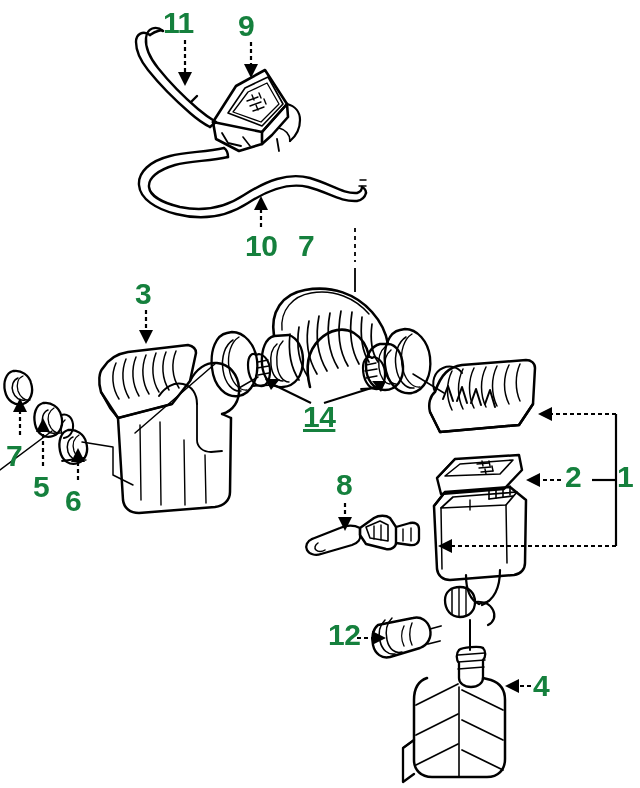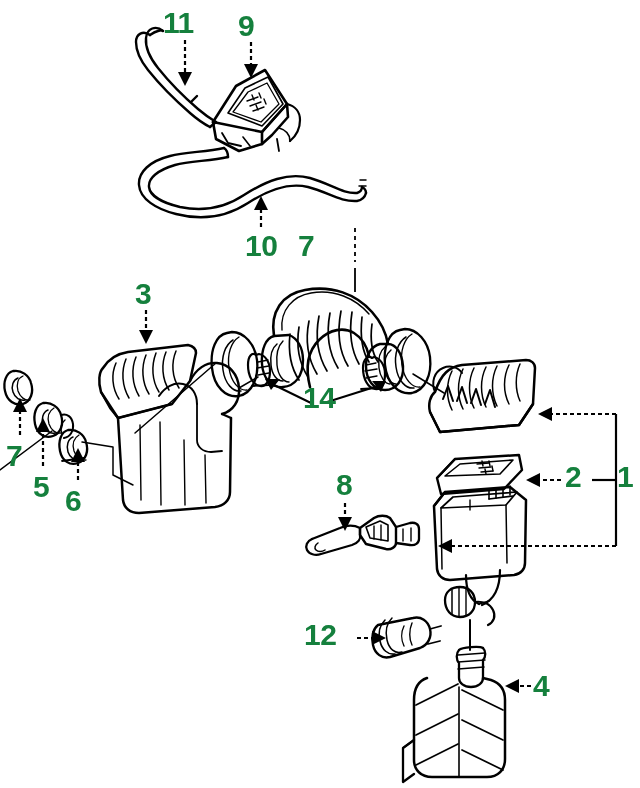--- a/index.html
+++ b/index.html
@@ -477,19 +477,19 @@
   <div class="callout-label" style="left:6px; top:441px;">7</div>
 
   <div class="callout-label" style="left:336px; top:470px;">8</div>
 
   <div class="callout-label" style="left:238px; top:11px;">9</div>
 
   <div class="callout-label" style="left:245px; top:231px;">10</div>
 
   <div class="callout-label" style="left:163px; top:8px;">11</div>
 
-  <div class="callout-label" style="left:304px; top:620px;">12</div>
+  <div class="callout-label" style="left:328px; top:620px;">12</div>
 
   <div class="callout-label" style="left:298px; top:231px;">7</div>
 
-  <div class="callout-label" style="left:303px; top:383px;">14</div>
+  <div class="callout-label" style="left:303px; top:402px;text-decoration:underline;">14</div>
 
 </div>
 
 </body></html>

